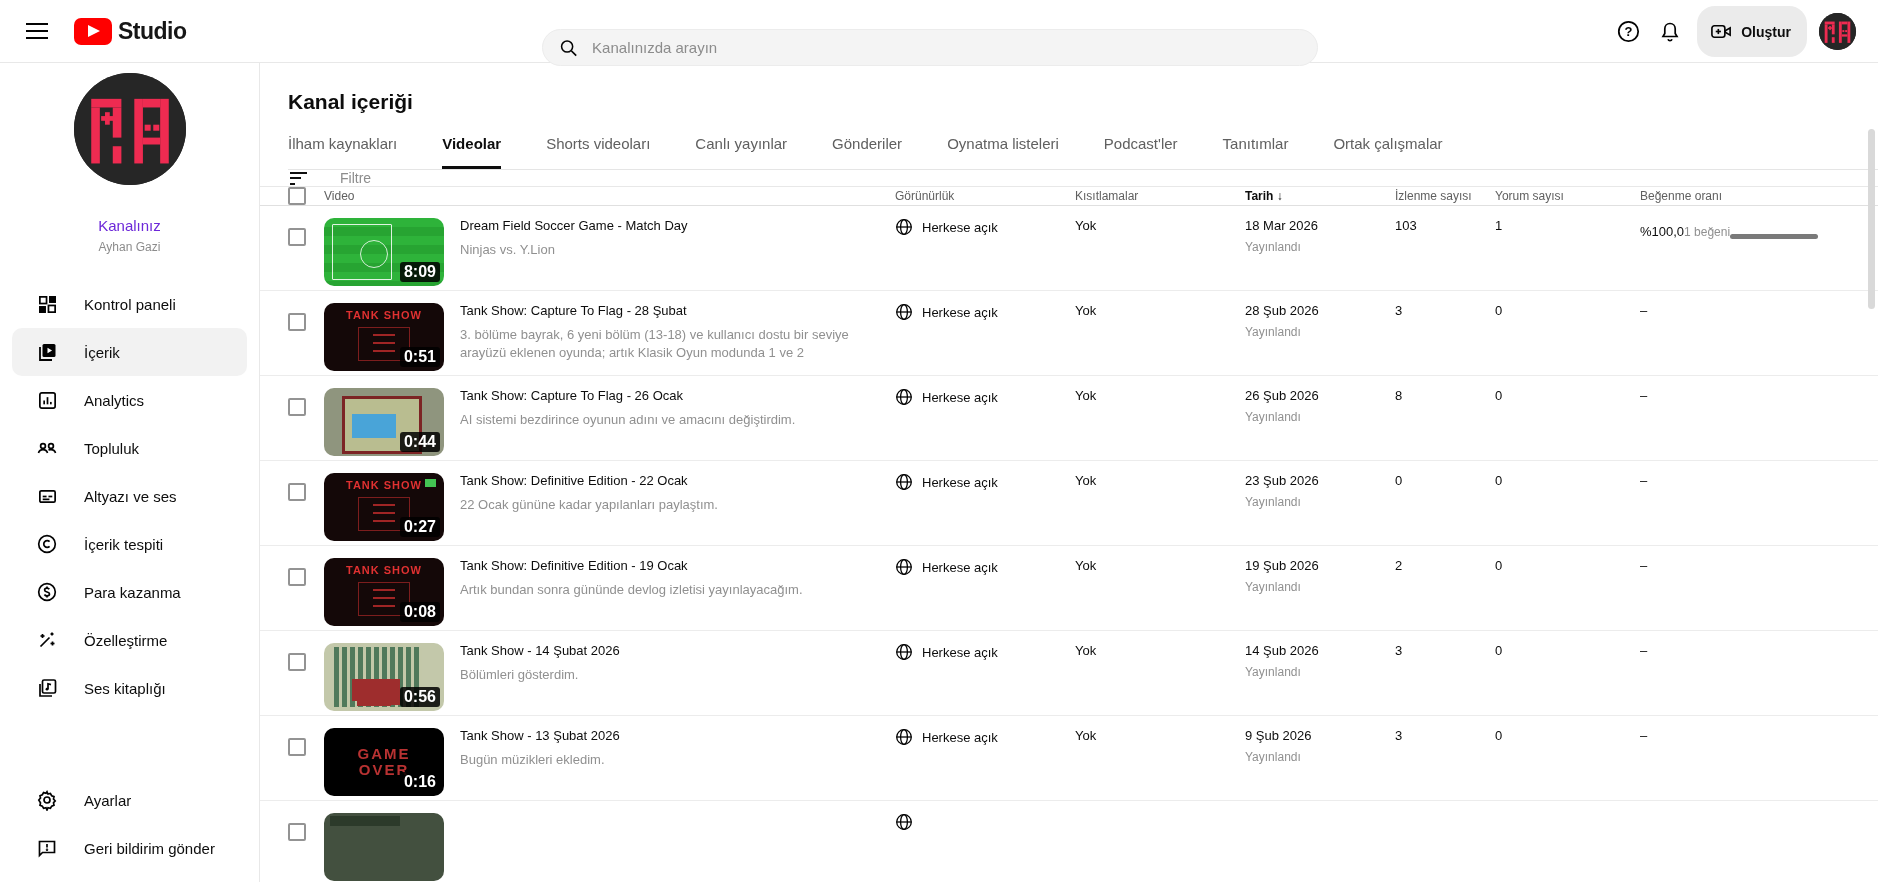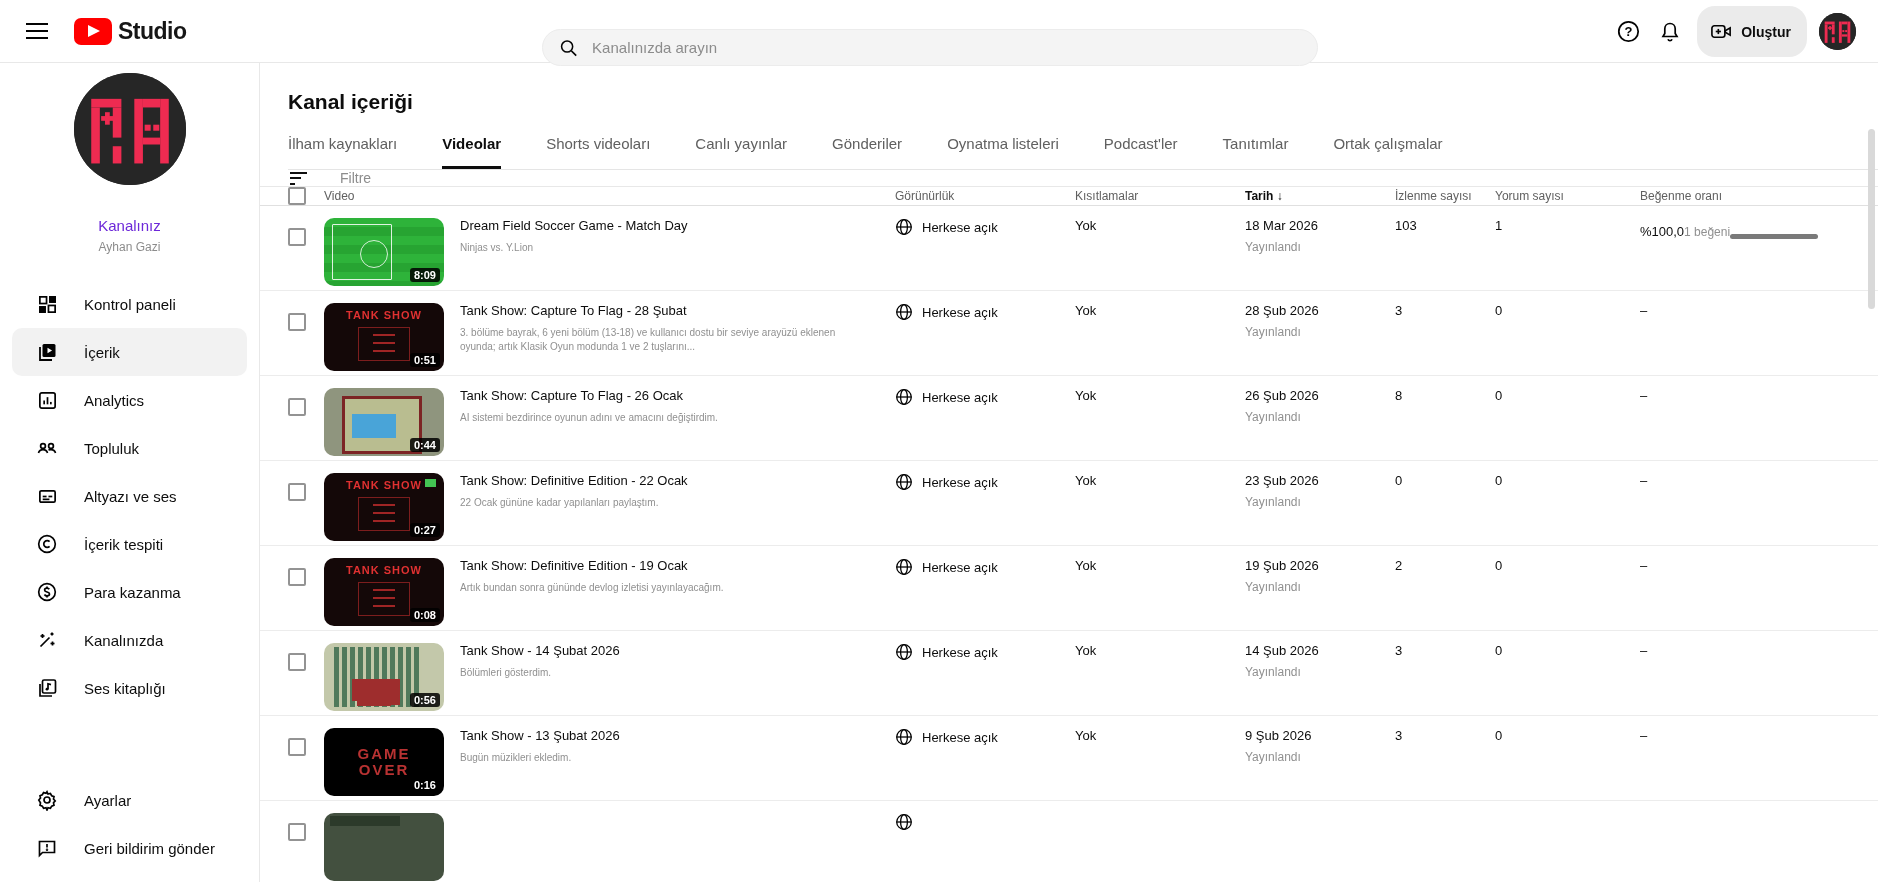--- a/index.html
+++ b/index.html
@@ -65,23 +65,23 @@
   .th { font-size:12px; color:#606060; }
   .th.right, .cell.right { }
   .th-date { font-weight:700; color:#0d0d0d; cursor:pointer; }
 
   .checkbox { width:18px; height:18px; border:2px solid #939393; border-radius:2px; background:#fff; cursor:pointer; }
 
   .vrow { height:85px; border-bottom:1px solid #ececec; padding-top:12px; }
   .vrow .checkbox { margin-top:10px; }
   .thumb { width:120px; height:68px; border-radius:10px; position:relative; overflow:hidden; cursor:pointer; }
   .duration { position:absolute; right:4px; bottom:4px; background:rgba(0,0,0,.85); color:#fff;
-    font-size:11px; font-weight:600; padding:1px 4px; border-radius:3px;margin-top:40px; }
+    font-size:16px; font-weight:600; padding:1px 4px; border-radius:3px;margin-top:40px; }
   .vtitle { font-size:13px; color:#0d0d0d; line-height:1.25; cursor:pointer; }
-  .vdesc { margin-top:7px; font-size:10px; color:#909090; line-height:1.4; max-width:398px;
+  .vdesc { margin-top:7px; font-size:13px; color:#909090; line-height:1.4; max-width:398px;
     max-height:34px; overflow:hidden; }
   .cell { font-size:13px; color:#0d0d0d; }
   .vis { display:flex; align-items:center; gap:9px; }
   .sub { margin-top:7px; font-size:12px; color:#909090; }
   .likes { display:flex; flex-direction:row; align-items:flex-end; }
   .likebar { width:88px; height:5px; border-radius:2.5px; background:#7a7a7a; margin-top:15px; }
   .dash { color:#0d0d0d; }
 
   
   .t-soccer { background:repeating-linear-gradient(180deg,#2eb33a 0 9px,#27a432 9px 18px); }
@@ -285,21 +285,21 @@
           <svg width="22" height="22" viewBox="0 0 22 22" fill="none" stroke="#030303" stroke-width="1.7">
             <line x1="13.5" y1="8.5" x2="4.5" y2="17.5"></line>
             <line x1="6.5" y1="5" x2="6.5" y2="9"></line>
               <line x1="4.5" y1="7" x2="8.5" y2="7"></line>
             <line x1="16.5" y1="12.5" x2="16.5" y2="16.5"></line>
               <line x1="14.5" y1="14.5" x2="18.5" y2="14.5"></line>
             <line x1="16" y1="3.5" x2="16" y2="6.5"></line>
               <line x1="14.5" y1="5" x2="17.5" y2="5"></line>
           </svg>
           </span>
-        <span class="nlabel">Kanalınızda</span>
+        <span class="nlabel">Özelleştirme</span>
       </div>
       <div class="nav-item">
         <span class="nicon">
           <svg width="22" height="22" viewBox="0 0 22 22" fill="none" stroke="#030303" stroke-width="1.7">
             <path d="M4 7v12h12"></path>
             <rect x="6.5" y="3" width="13" height="13" rx="1.5"></rect>
             <path d="M12 12.2V6.8l3 .8"></path>
               <circle cx="11" cy="12.2" r="1.4" fill="#030303" stroke="none"></circle>
           </svg>
           </span>

